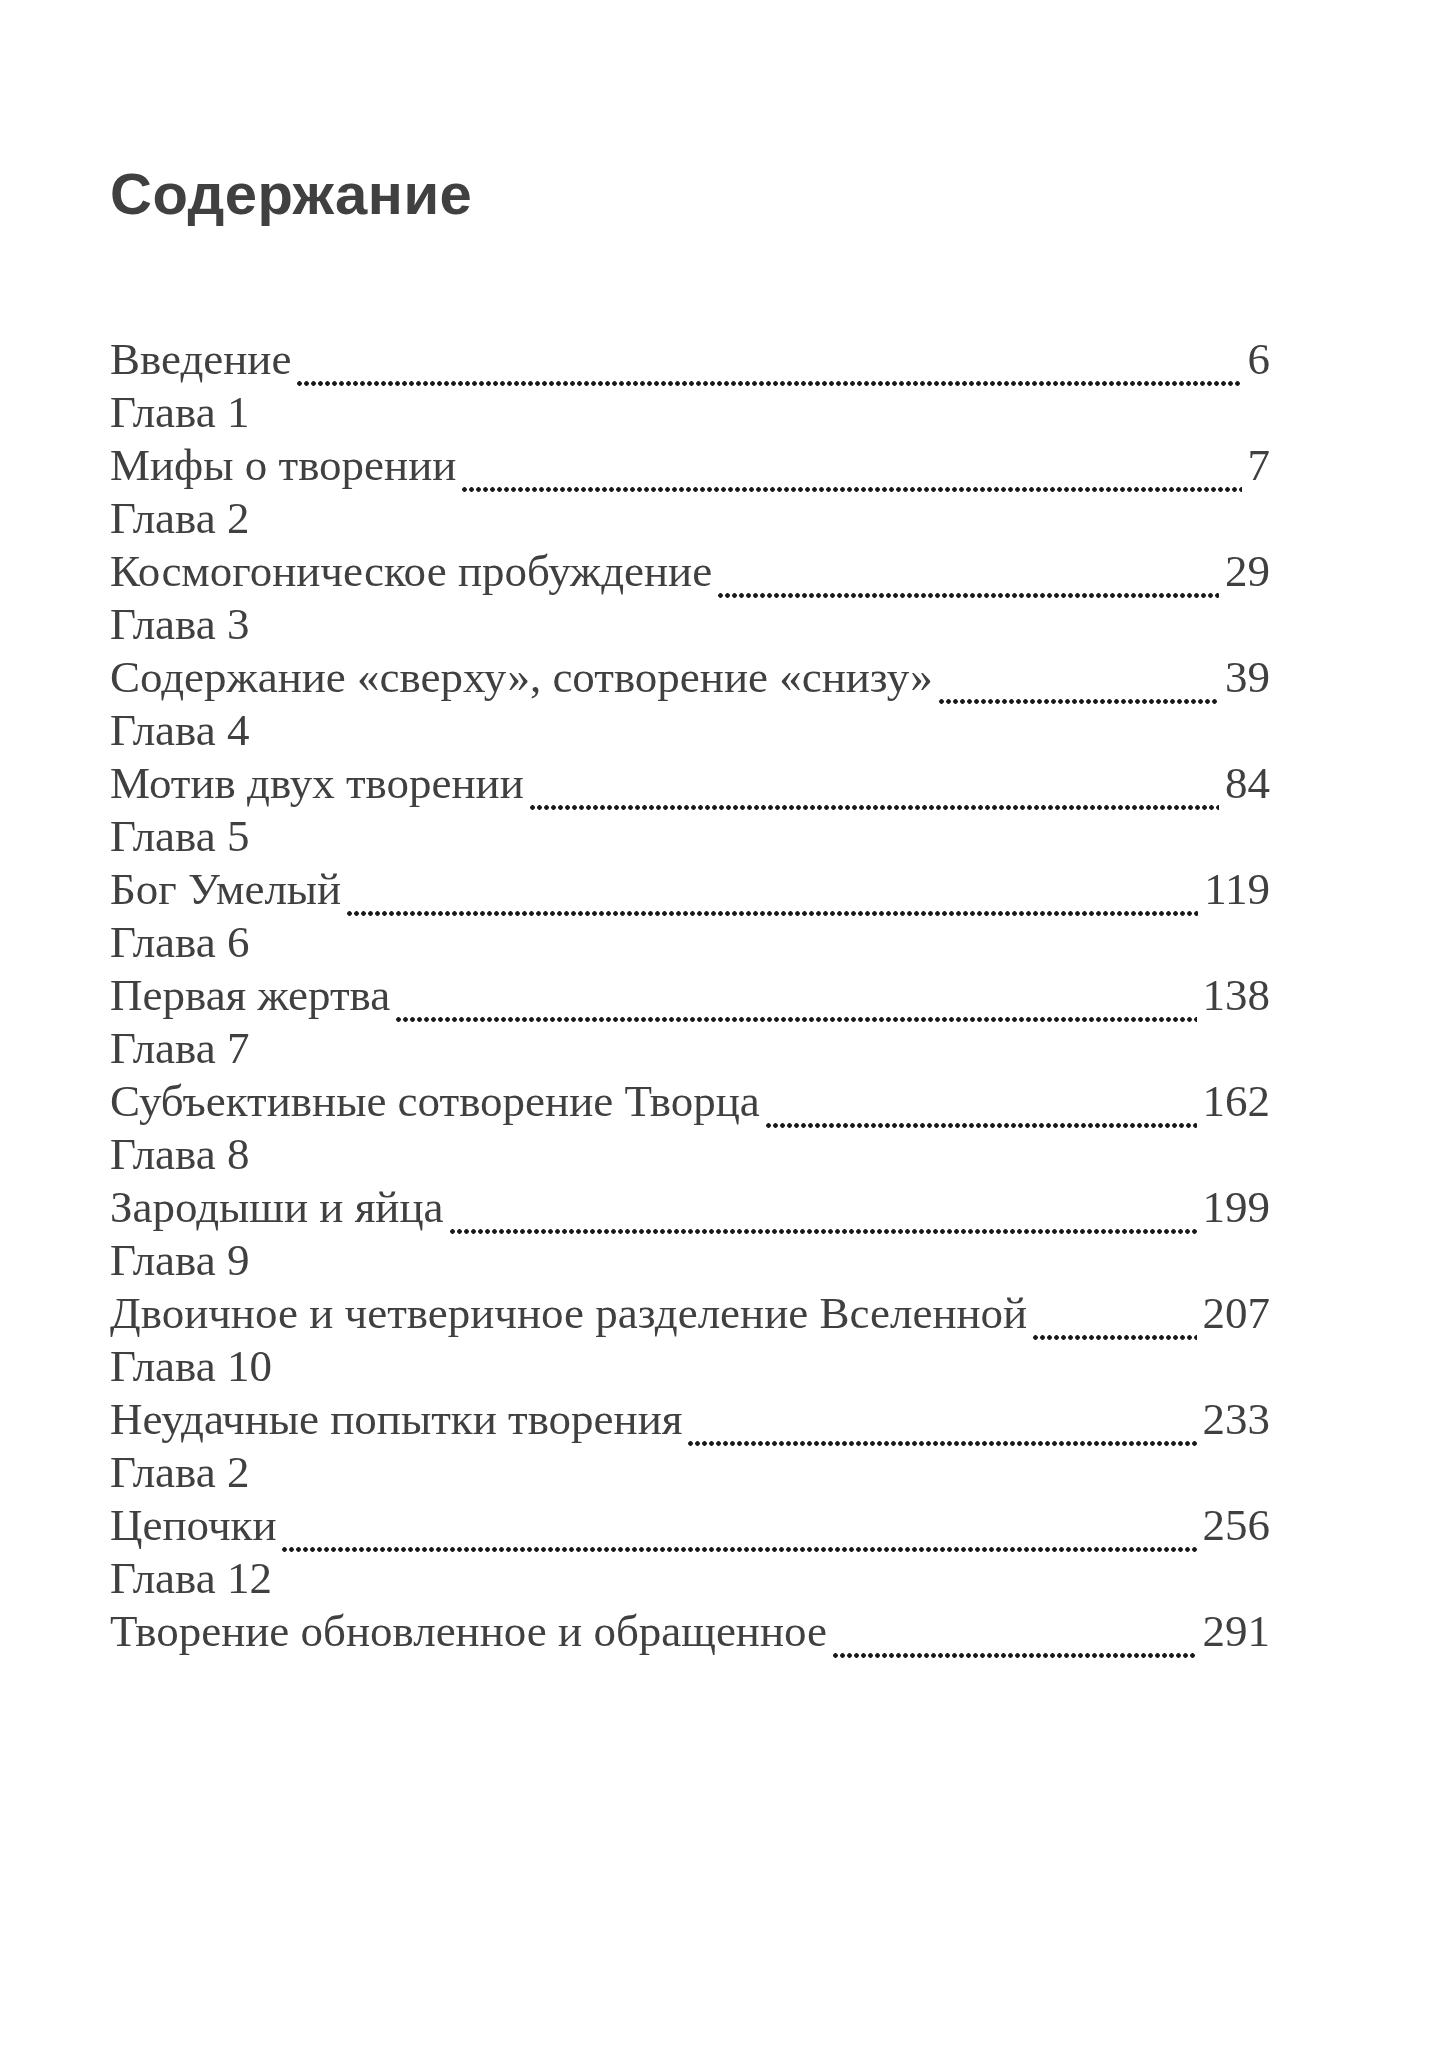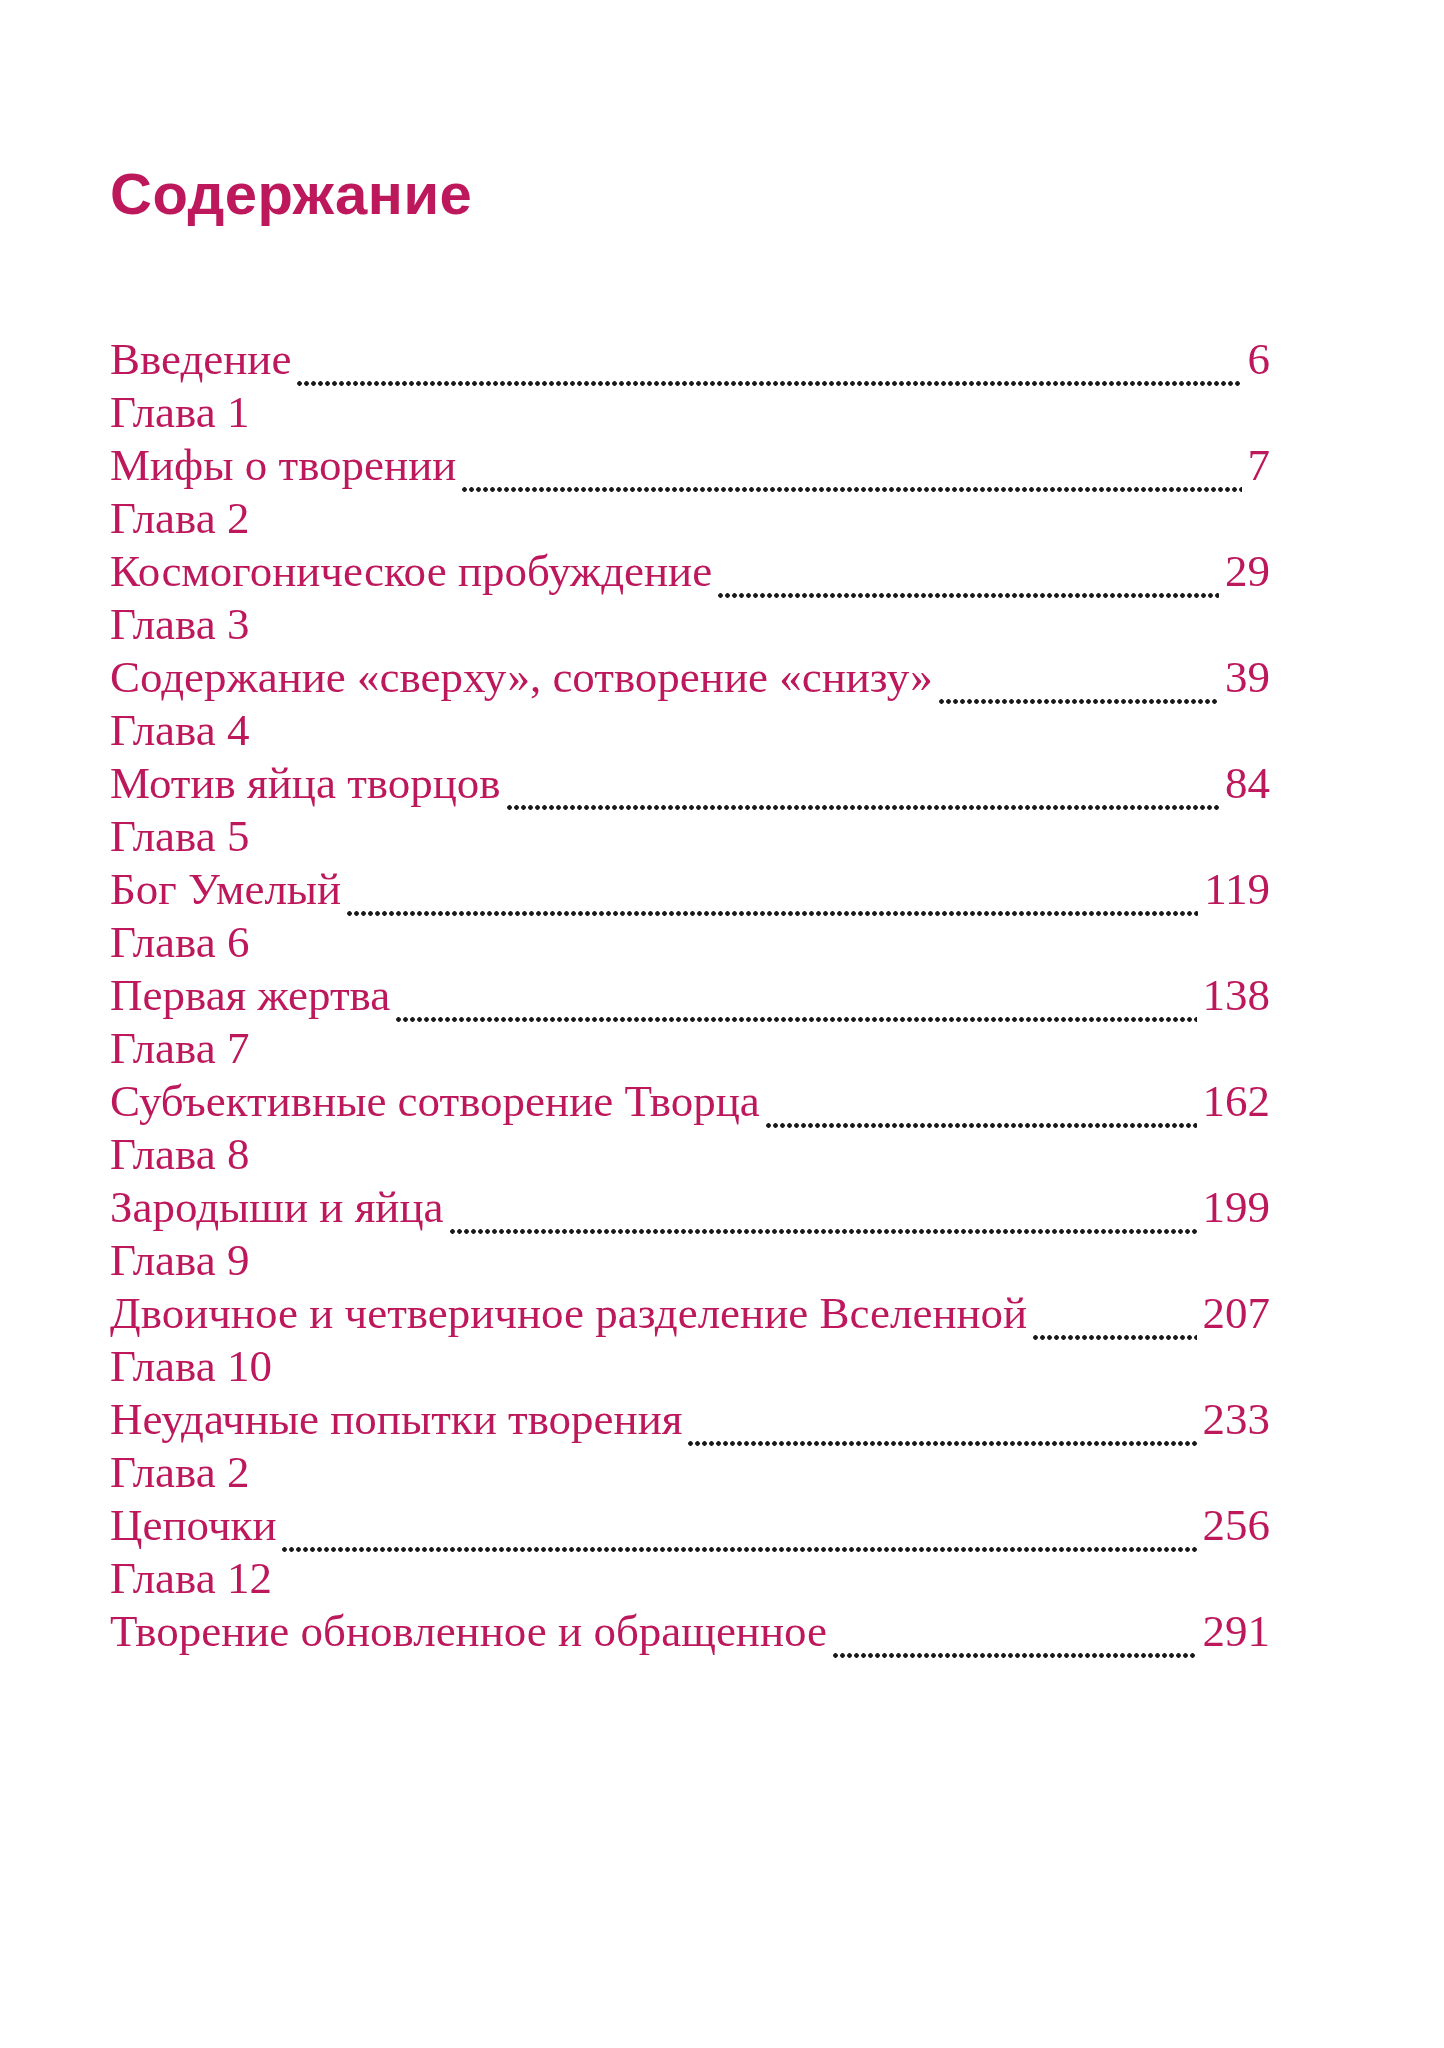--- a/index.html
+++ b/index.html
@@ -57,21 +57,21 @@
     background-position: left bottom;
   }
   .pagenum {
     white-space: nowrap;
     flex: 0 0 auto;
   }
 </style>
 </head>
 <body style="background: rgb(255, 255, 255);">
 
-<div class="page" style="color: #be185d;">
+<div class="page" style="color: #404040;">
   <h1 class="page-title">Содержание</h1>
   <div class="toc">
   <div class="entry">
 
     <div class="title-line">
       <span class="title">Введение</span>
       <span class="leader"></span>
       <span class="pagenum">6</span>
     </div>
   </div>
@@ -99,21 +99,21 @@
     <div class="title-line">
       <span class="title">Содержание «сверху», сотворение «снизу»</span>
       <span class="leader"></span>
       <span class="pagenum">39</span>
     </div>
   </div>
 
   <div class="entry">
     <div class="chapter-line">Глава 4</div>
     <div class="title-line">
-      <span class="title">Мотив яйца творцов</span>
+      <span class="title">Мотив двух творении</span>
       <span class="leader"></span>
       <span class="pagenum">84</span>
     </div>
   </div>
 
   <div class="entry">
     <div class="chapter-line">Глава 5</div>
     <div class="title-line">
       <span class="title">Бог Умелый</span>
       <span class="leader"></span>

